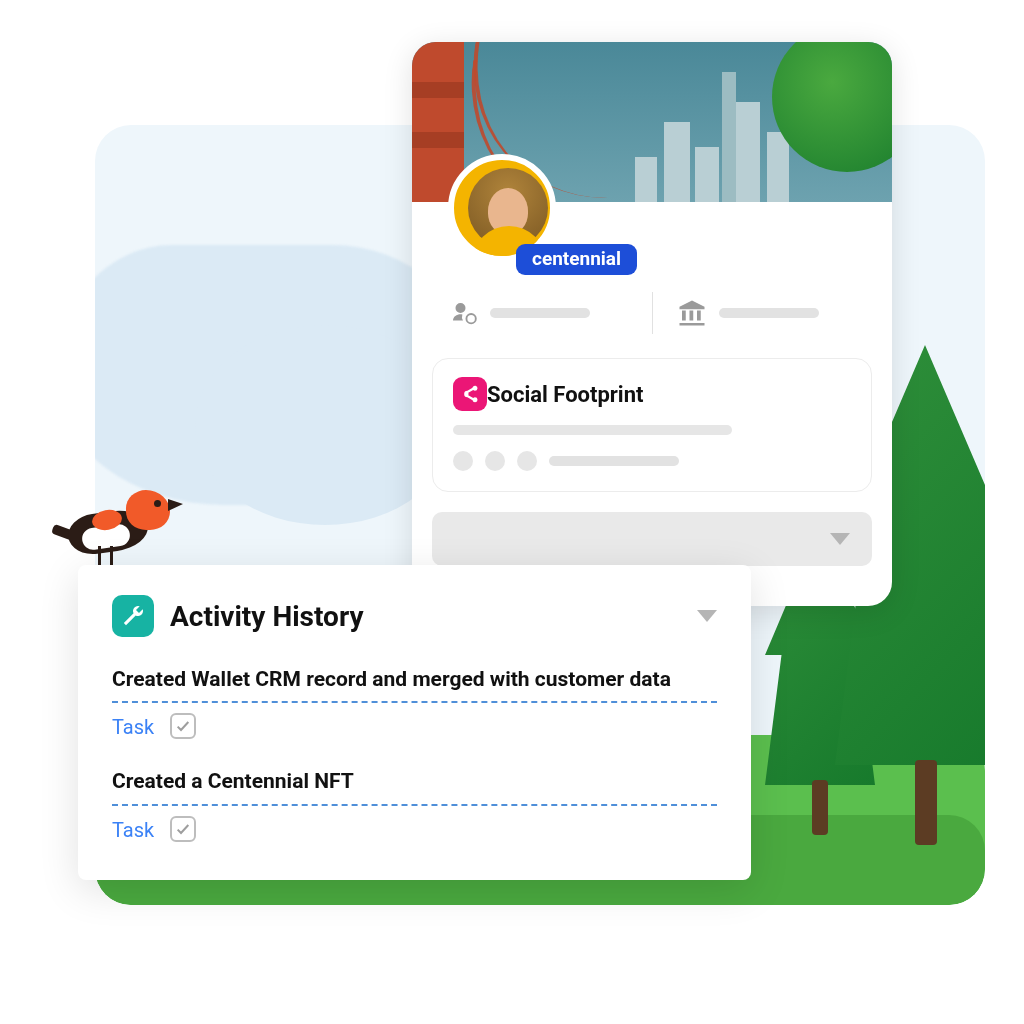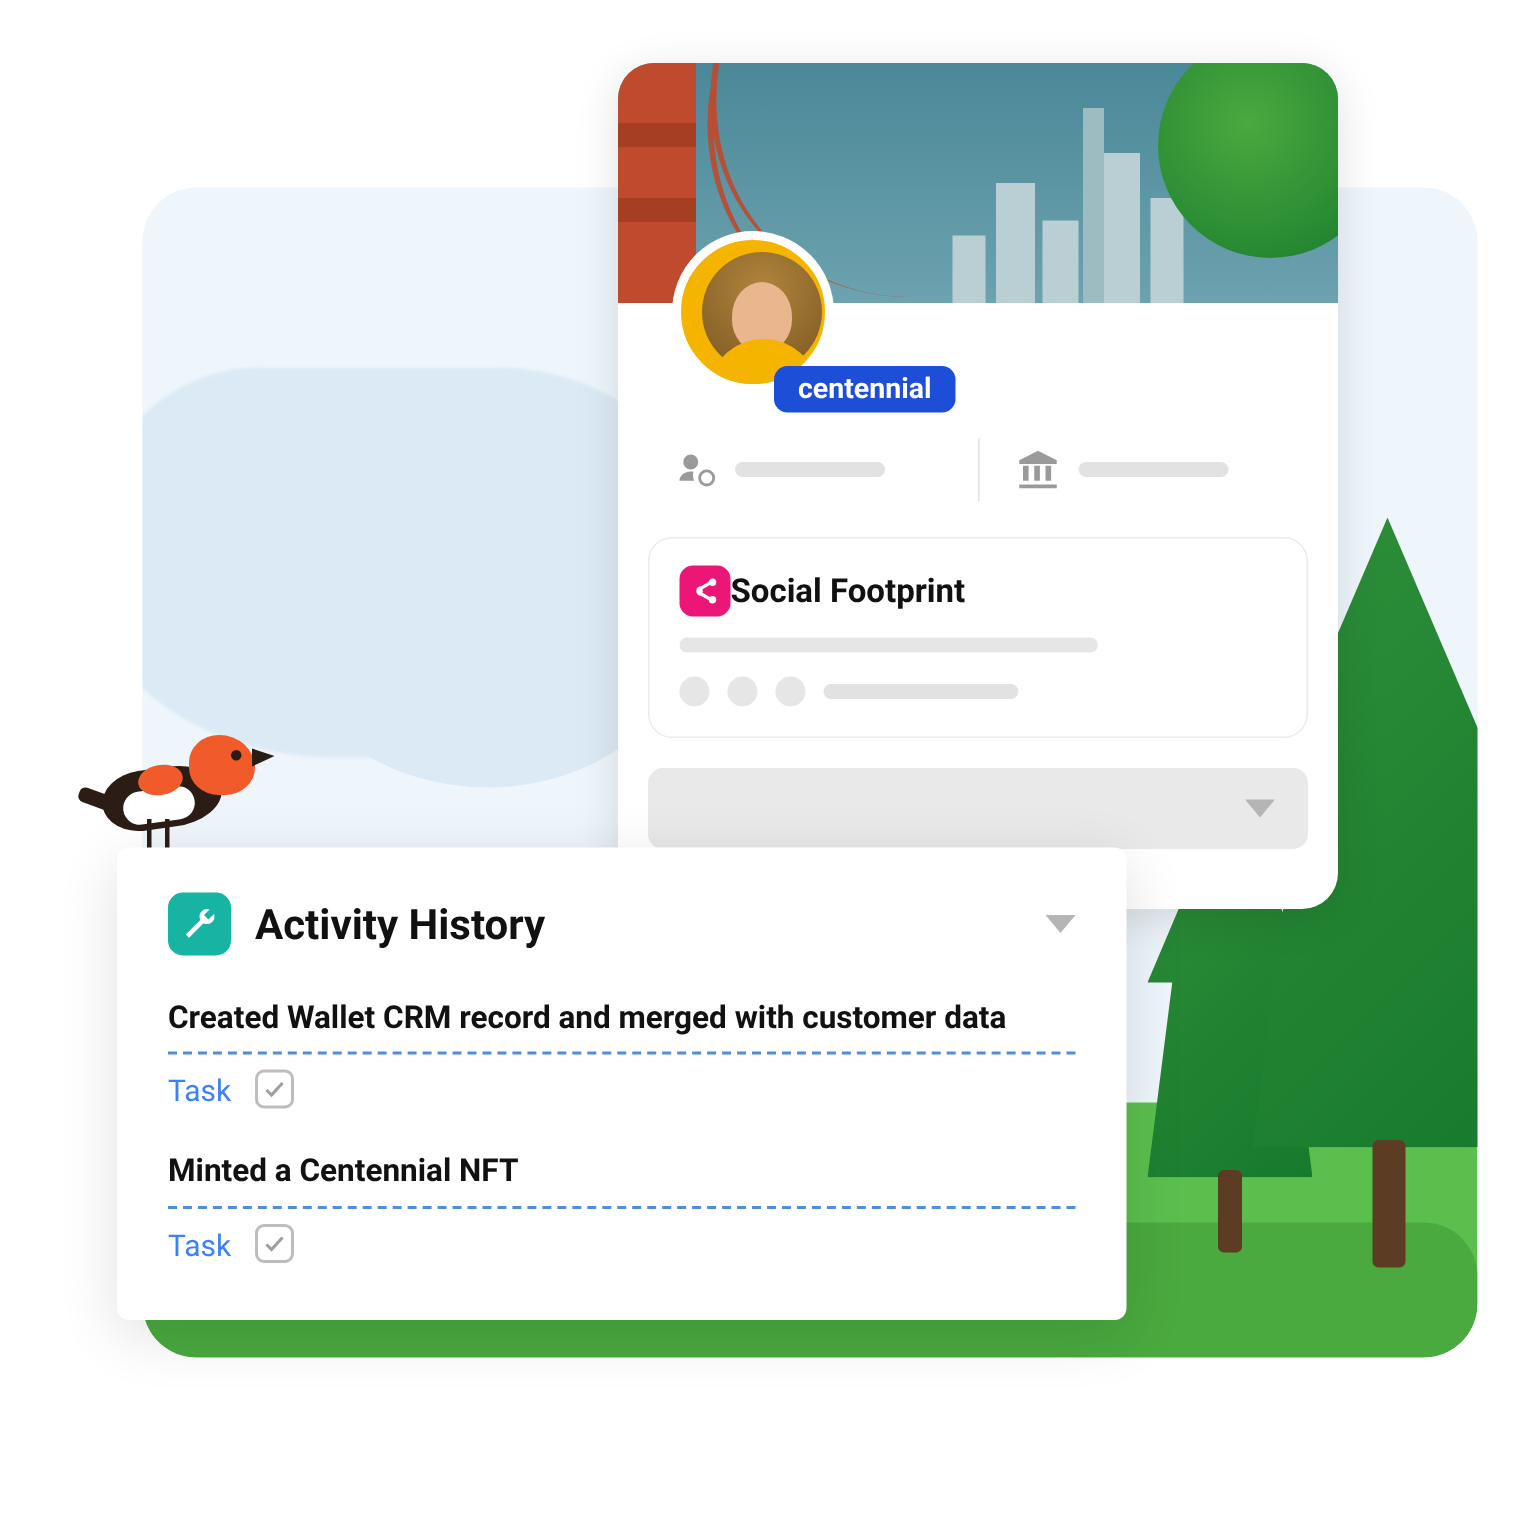--- a/index.html
+++ b/index.html
@@ -261,21 +261,21 @@
       <span>Task</span>
       <span class="chk">
           <svg viewBox="0 0 24 24">
             <polyline points="4 13 9 18 20 6"></polyline>
           </svg>
         </span>
     </div>
   </div>
 
   <div class="hitem">
-    <div class="title">Minted a Centennial NFT</div>
+    <div class="title">Created a Centennial NFT</div>
     <hr class="dashline">
     <div class="taskrow">
       <span>Task</span>
       <span class="chk">
           <svg viewBox="0 0 24 24">
             <polyline points="4 13 9 18 20 6"></polyline>
           </svg>
         </span>
     </div>
   </div>

